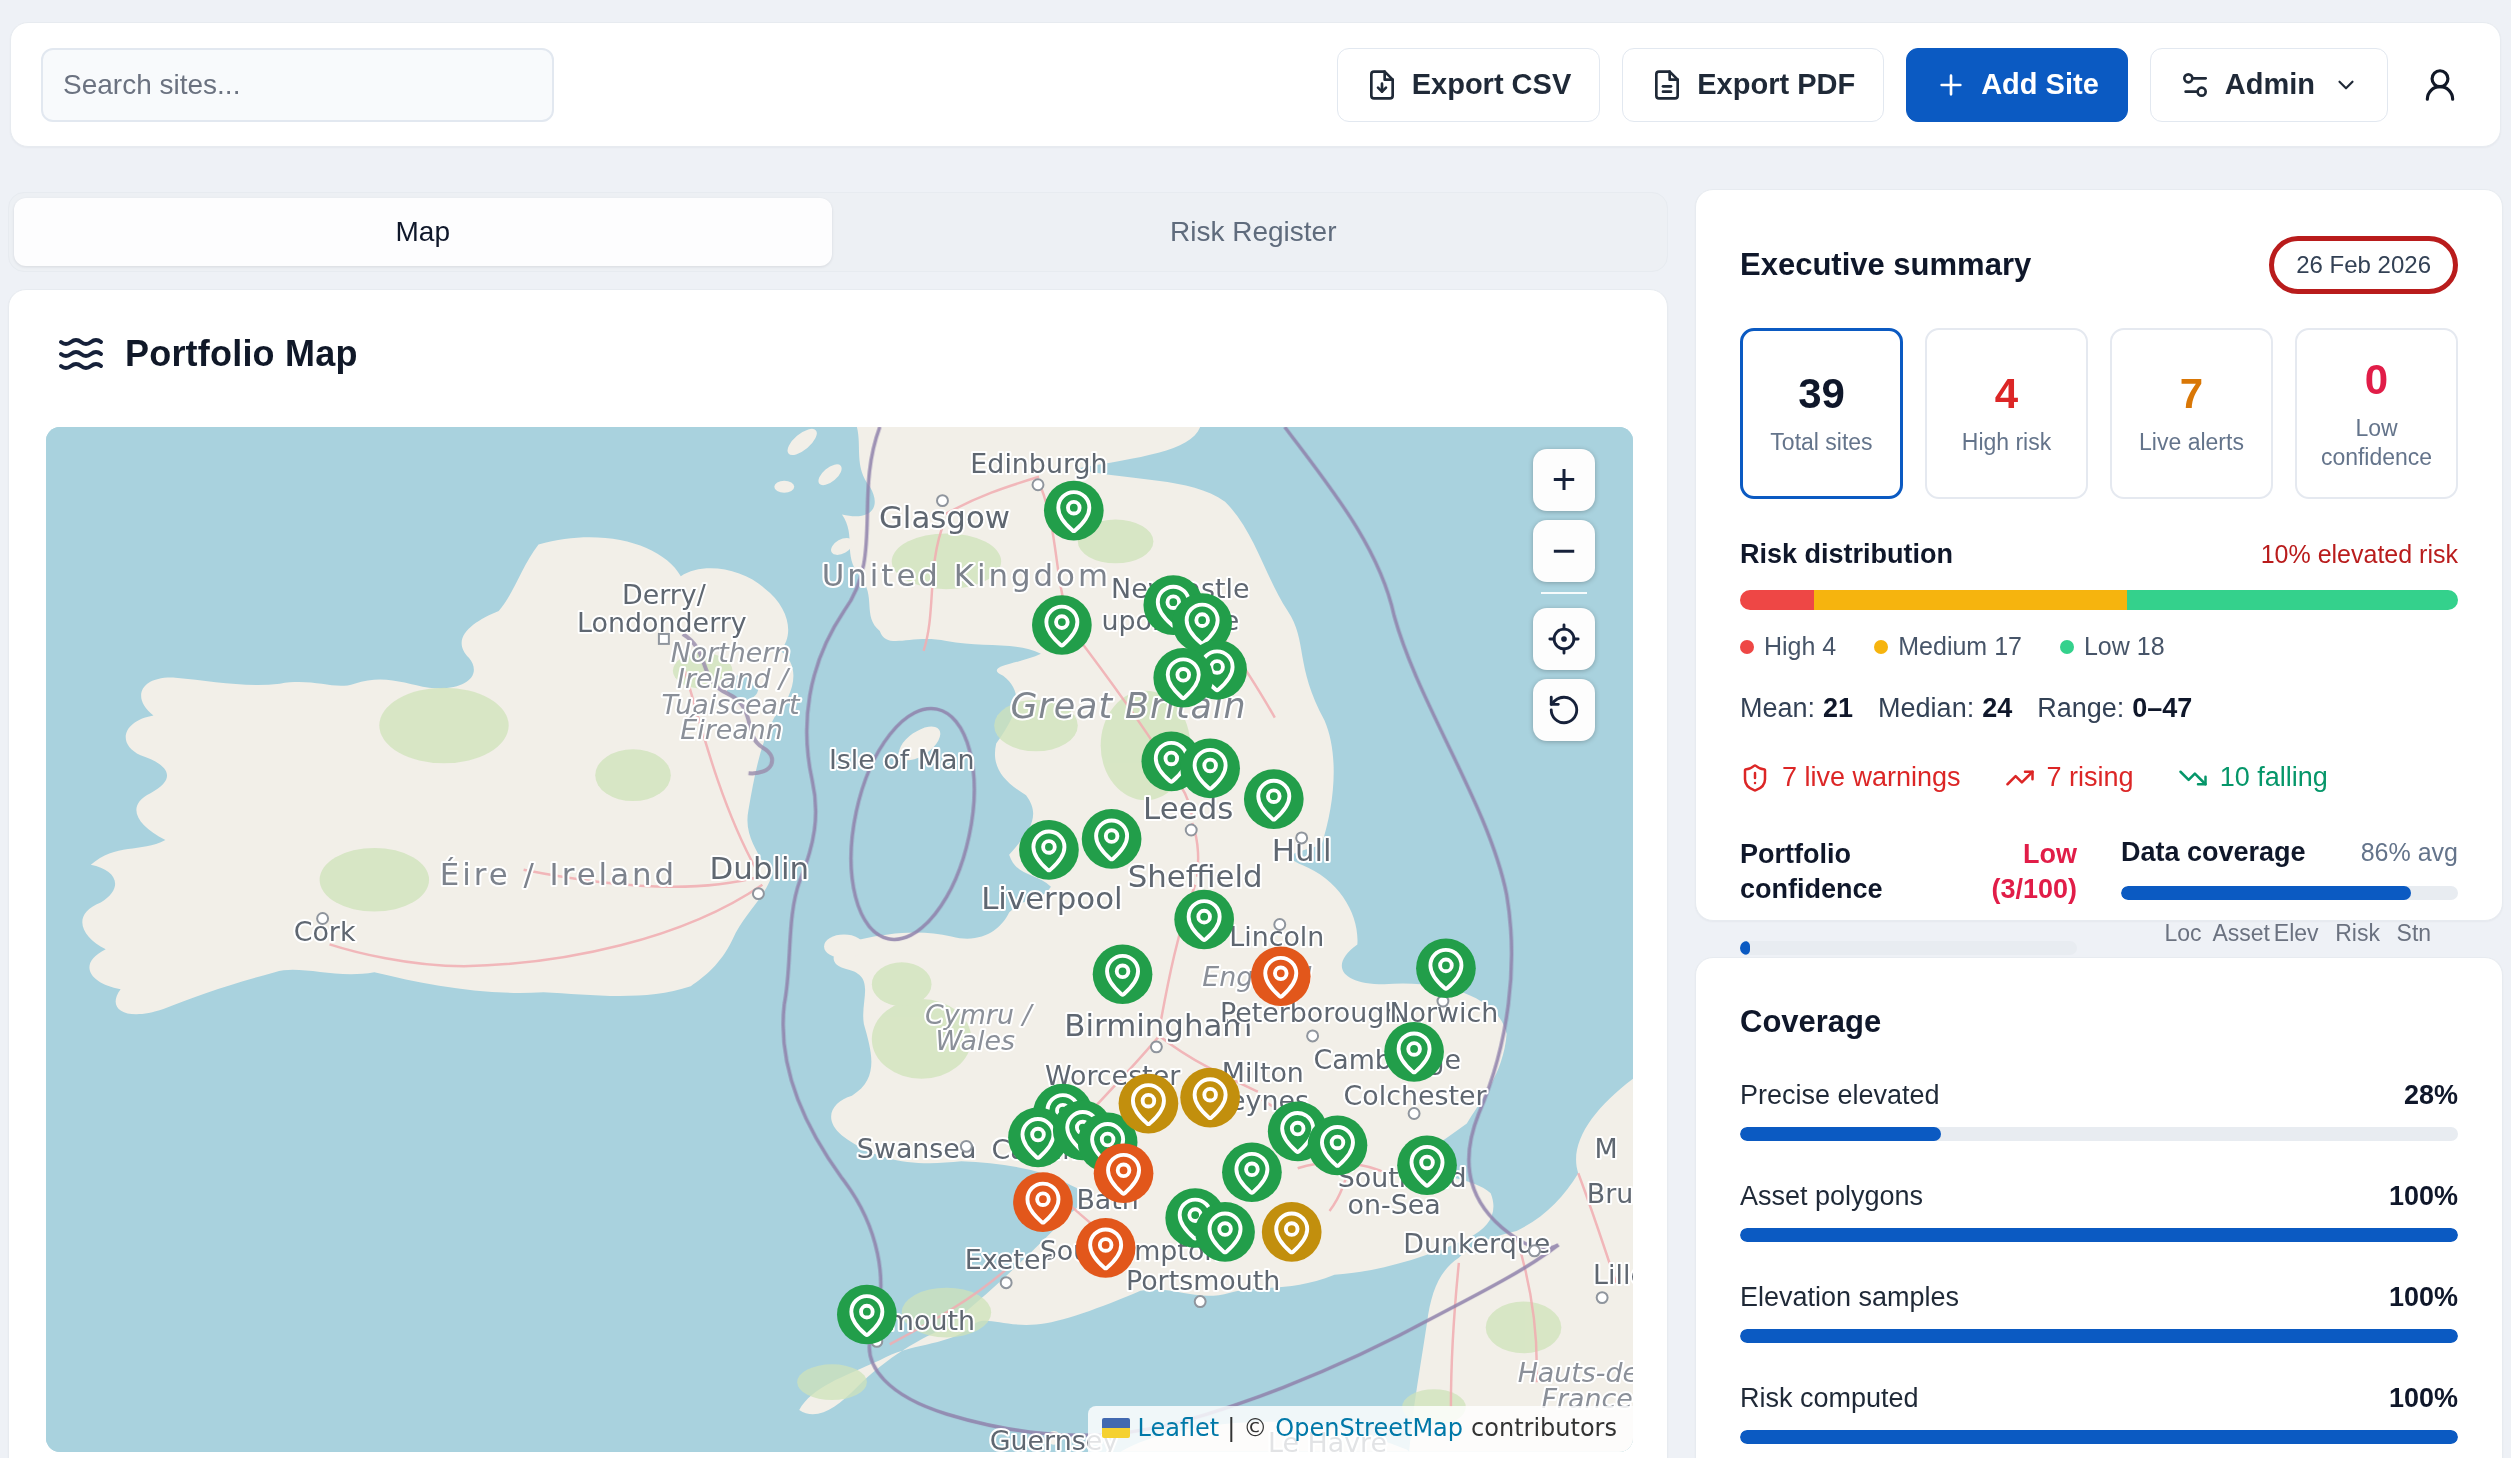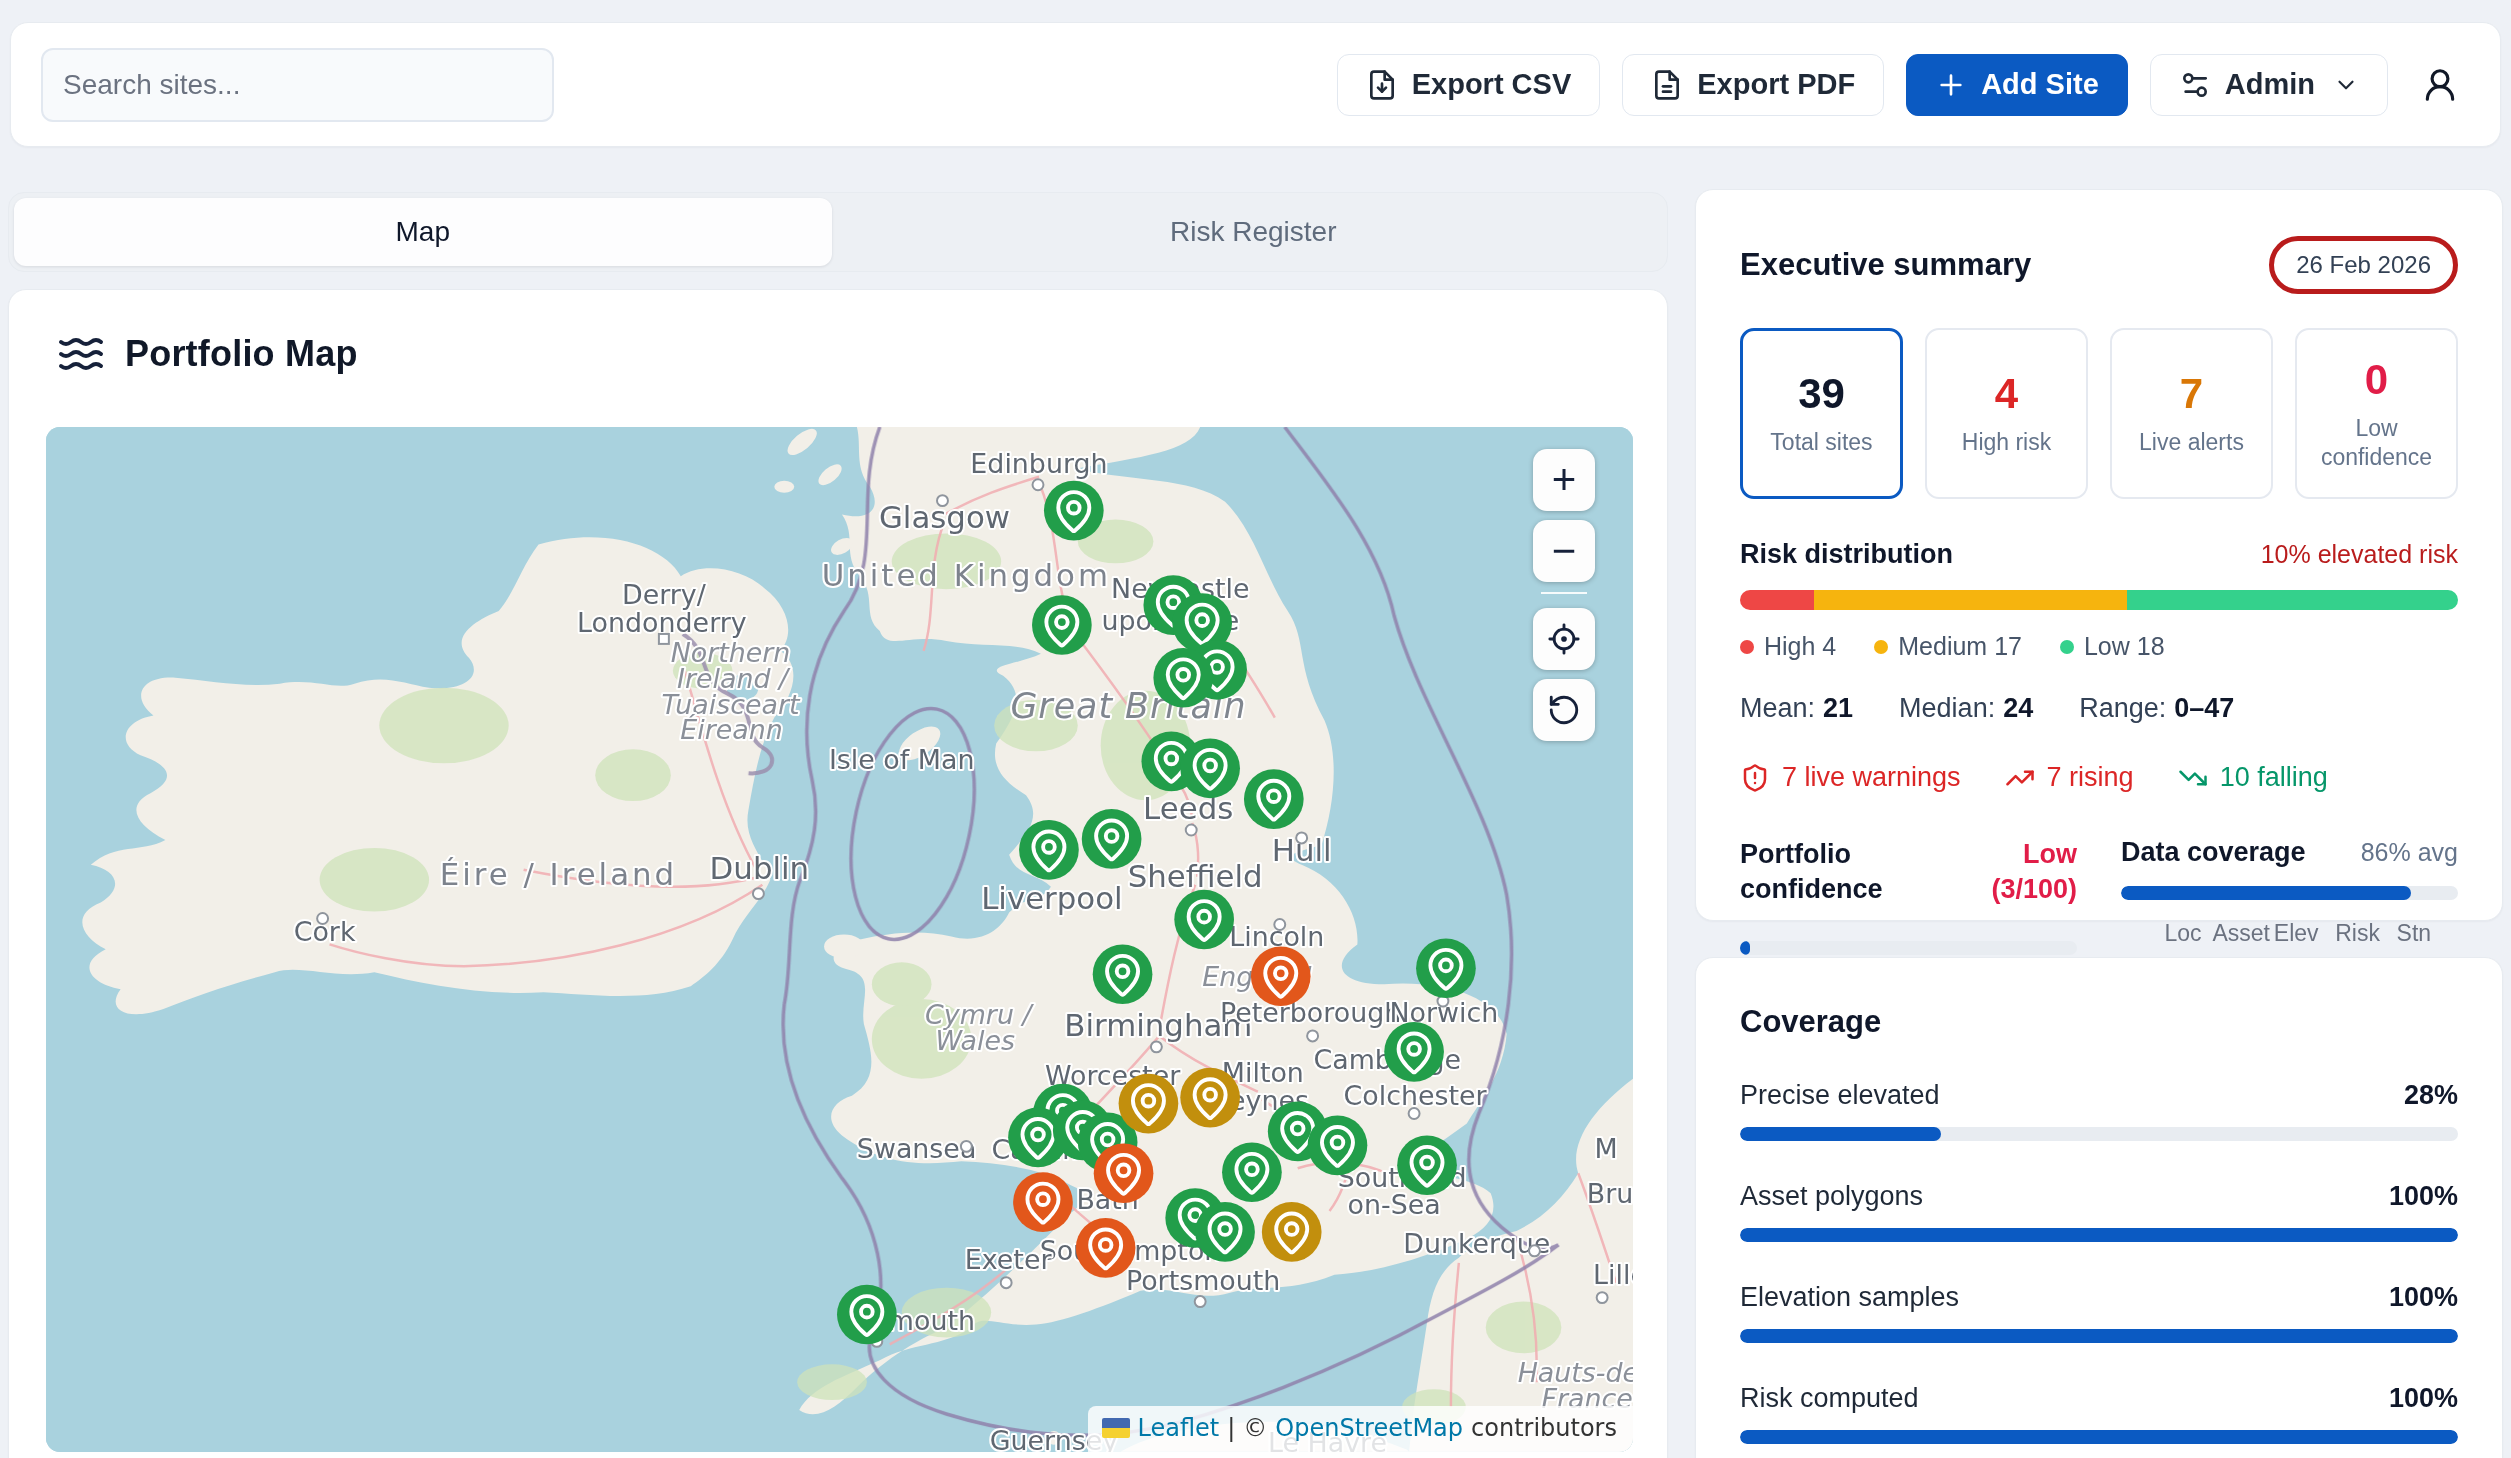--- a/index.html
+++ b/index.html
@@ -10,21 +10,21 @@
   
   .topbar { position:absolute; left:10px; top:22px; width:2491px; height:125px;
     background:#fff; border:1px solid #e7ebf0; border-radius:18px;
     display:flex; align-items:center; justify-content:space-between; padding:0 30px;
     box-shadow:0 1px 2px rgba(15,23,42,.04); }
   .search { width:513px; height:74px; border:2px solid #e2e8f0; background:#f8fafc;
     border-radius:12px; padding:0 20px; font-size:28px; color:#334155; outline:none;
     font-family:"Liberation Sans", sans-serif; }
   .search::placeholder { color:#6b7280; }
   .actions { display:flex; align-items:center; gap:22px; }
-  .btn { display:flex; align-items:center; gap:14px; height:62px; padding:0 28px;
+  .btn { display:flex; align-items:center; gap:14px; height:74px; padding:0 28px;
     border-radius:12px; border:1px solid #e2e8f0; background:#fff; font-size:29px;
     font-weight:600; color:#1f2937; cursor:pointer; font-family:"Liberation Sans", sans-serif; }
   .btn svg { width:32px; height:32px; stroke:#1f2937; }
   .btn.primary { background:#0b5ac2; border-color:#0b5ac2; color:#fff; }
   .btn.primary svg { stroke:#fff; }
   .btn .chev { width:26px; height:26px; margin-left:4px; }
   .iconbtn { width:60px; height:60px; border:none; background:transparent; cursor:pointer;
     display:flex; align-items:center; justify-content:center; }
   .iconbtn svg { width:38px; height:38px; stroke:#111827; }
 
@@ -92,21 +92,21 @@
   .stat .l { font-size:23px; color:#64748b; text-align:center; line-height:1.25; }
 
   .risk-head { display:flex; justify-content:space-between; align-items:baseline; margin-bottom:20px; }
   .risk-head .t { font-size:27px; font-weight:700; color:#0f172a; }
   .risk-head .n { font-size:25px; color:#b91c1c; }
   .riskbar { height:20px; border-radius:10px; overflow:hidden; display:flex; margin-bottom:22px; }
   .riskbar span { height:100%; }
   .legend { display:flex; gap:38px; margin-bottom:32px; }
   .leg { display:flex; align-items:center; gap:10px; font-size:25px; color:#475569; }
   .leg i { width:14px; height:14px; border-radius:50%; display:inline-block; }
-  .statline { display:flex; gap:46px; font-size:27px; color:#334155; margin-bottom:38px; }
+  .statline { display:flex; gap:25px; font-size:27px; color:#334155; margin-bottom:38px; }
   .statline b { color:#0f172a; margin-left:8px; }
 
   .warnrow { display:flex; gap:44px; align-items:center; margin-bottom:44px; }
   .warn-item { display:flex; align-items:center; gap:12px; font-size:27px; font-weight:500; }
   .warn-item svg { width:30px; height:30px; }
 
   .botgrid { display:grid; grid-template-columns:1fr 1fr; gap:44px; }
   .conf-head { display:flex; justify-content:space-between; margin-bottom:34px; }
   .conf-head .cl { font-size:27px; font-weight:600; color:#0f172a; line-height:1.3; }
   .conf-head .cv { font-size:27px; font-weight:600; color:#e11d48; text-align:right; line-height:1.3; }

